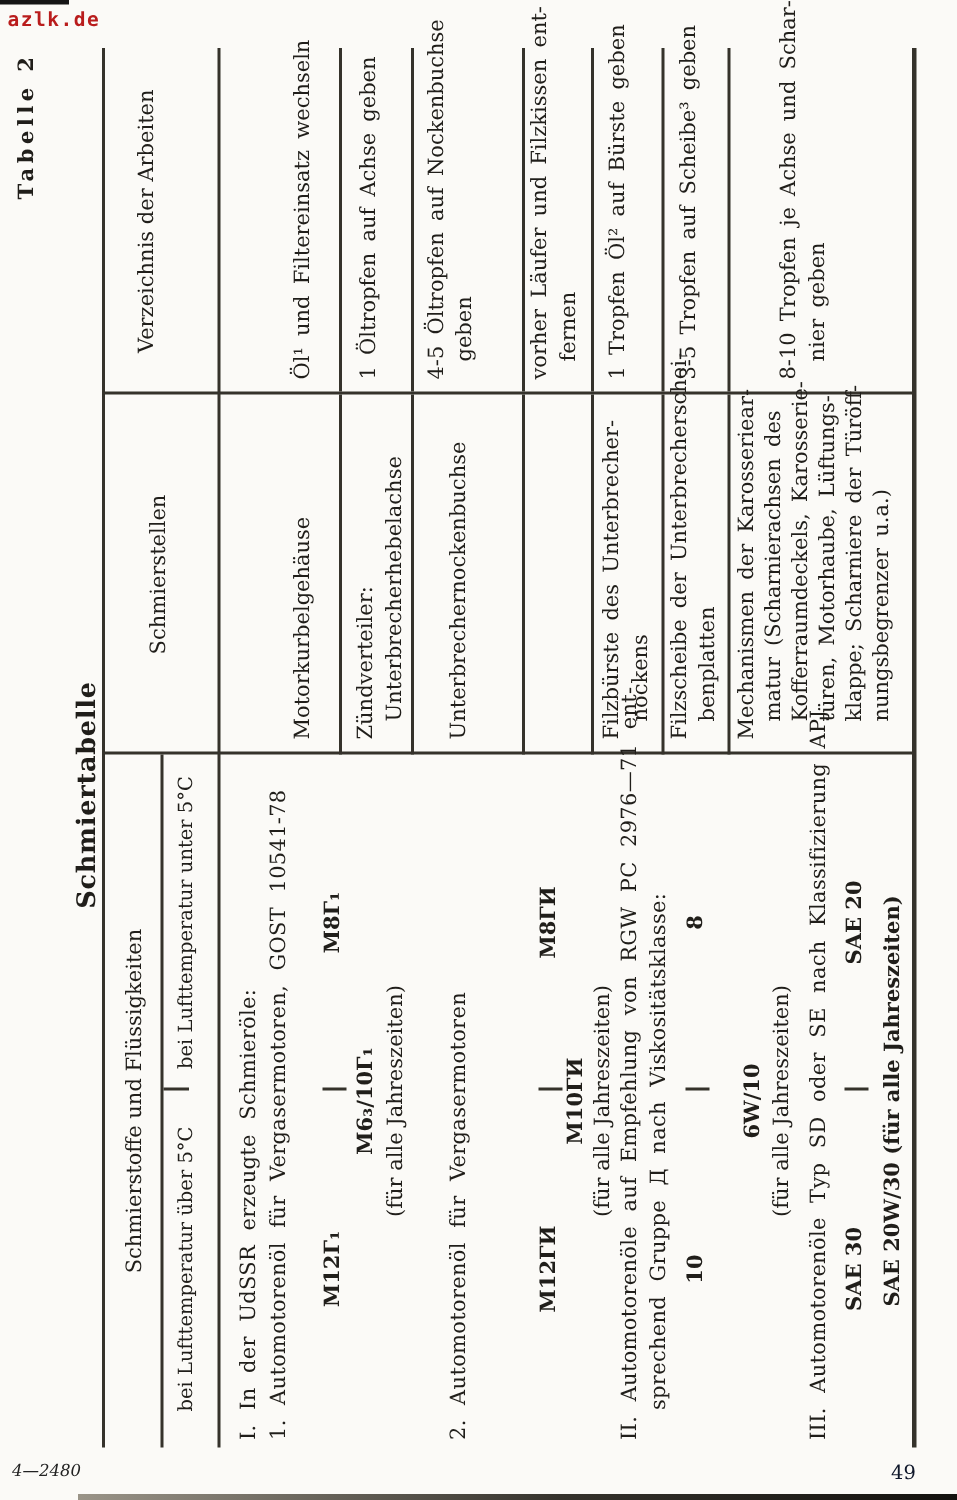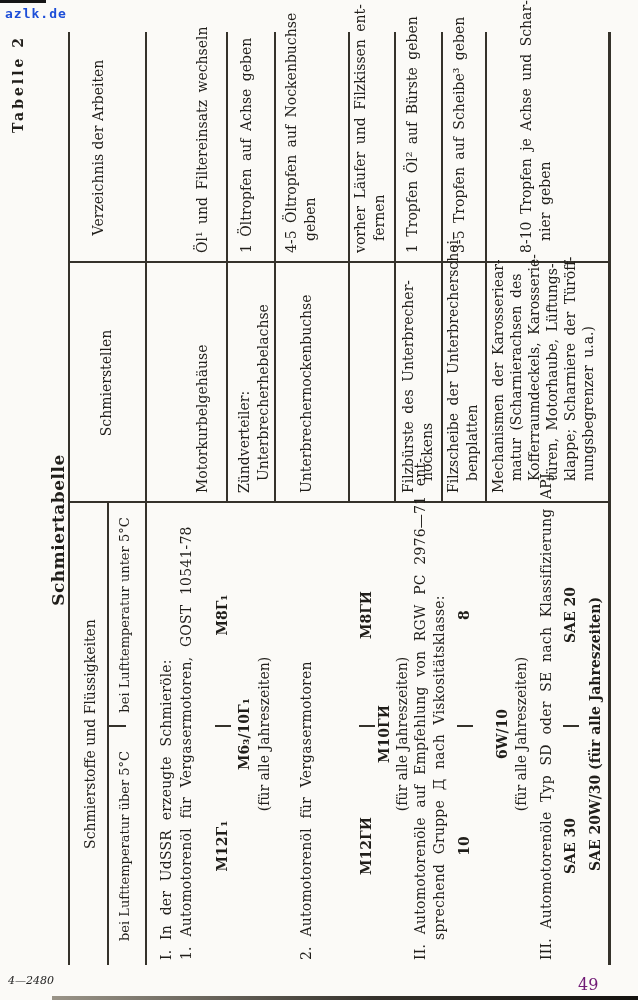--- a/index.html
+++ b/index.html
@@ -1,23 +1,23 @@
 <!DOCTYPE html>
 <html><head>
 <meta charset="utf-8">
 <style>
   html,body{margin:0;padding:0;}
   body{width:638px;height:1000px;overflow:hidden;background:#e8e8e8;
        font-family:"DejaVu Serif","Liberation Serif",serif;}
   .page{position:relative;width:638px;height:1000px;background:#fbfaf7;overflow:hidden;}
 
   .watermark{position:absolute;left:5px;top:6px;font-family:"DejaVu Sans Mono","Liberation Mono",monospace;
-             font-weight:bold;font-size:13px;letter-spacing:1px;color:#1d4ed8;}
+             font-weight:bold;font-size:13px;letter-spacing:1px;color:#b91c1c;}
   .print-code{position:absolute;left:8px;top:974px;font-size:11px;color:#222;font-style:italic;}
-  .page-num{position:absolute;left:578px;top:975px;font-size:16px;color:#701a75;}
+  .page-num{position:absolute;left:594px;top:975px;font-size:13px;color:#0f172a;}
   .tl-mark{position:absolute;left:0;top:0;width:46px;height:3px;background:#151515;}
   .b-shadow{position:absolute;left:52px;bottom:0;height:4px;right:0;
             background:linear-gradient(to right,#9a9488,#35322c 55%,#14120f);}
 
   
   .rot{position:absolute;left:8px;top:30px;width:940px;height:604px;
        transform-origin:0 0;transform:rotate(-90deg) translateX(-940px);}
 
   .t{position:absolute;font-size:14px;line-height:17px;white-space:nowrap;color:#201e1a;}
   .c{text-align:center;}

